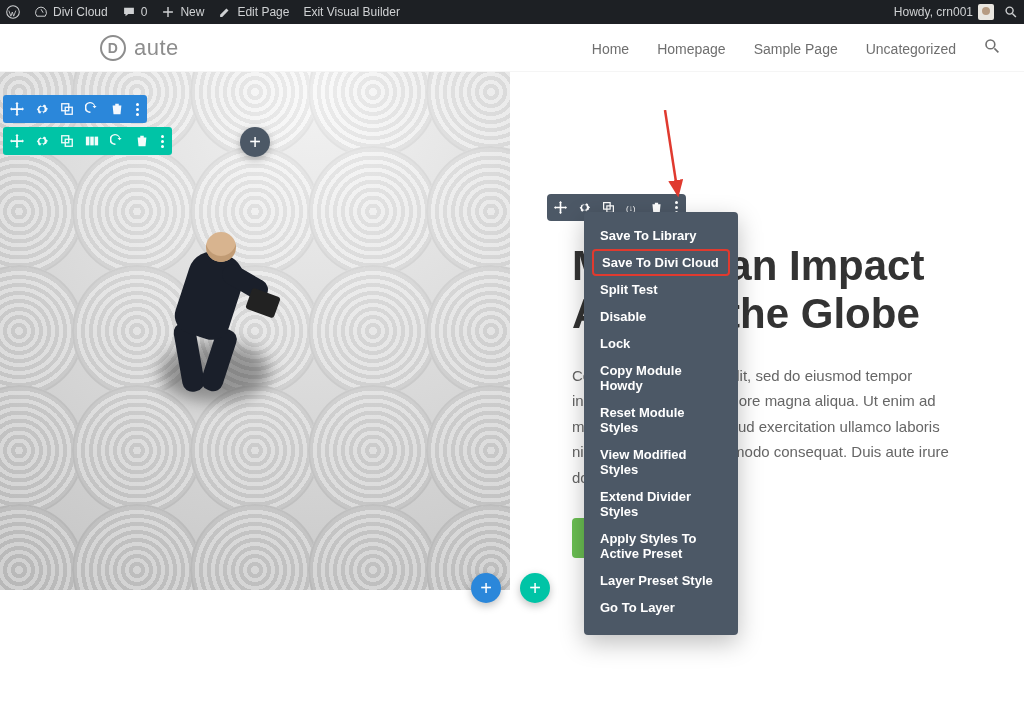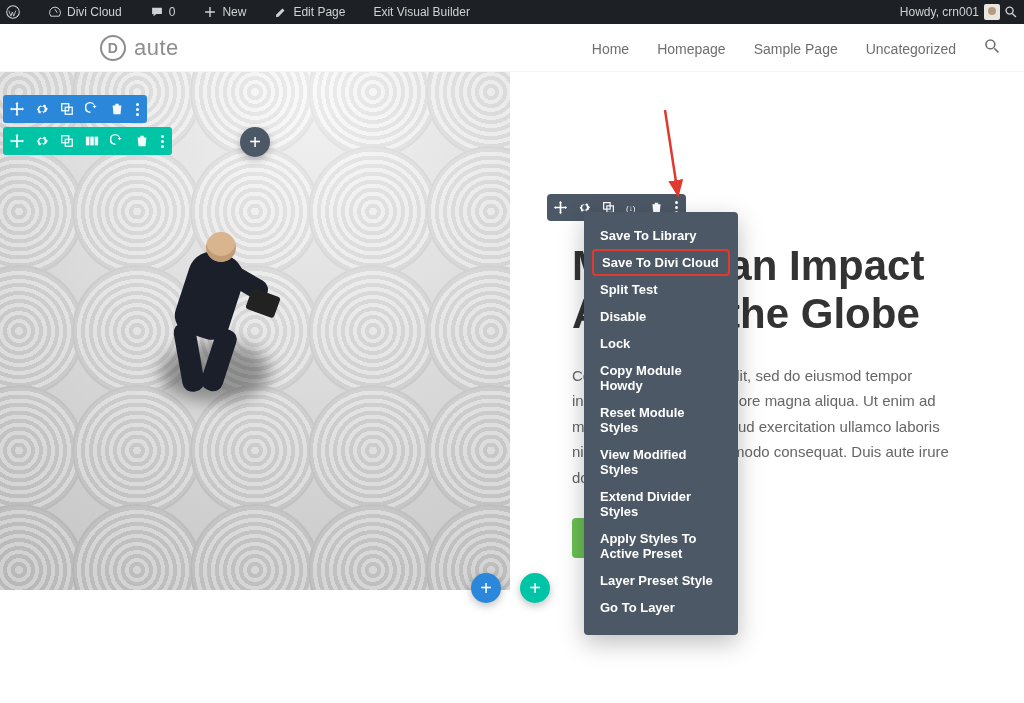--- a/index.html
+++ b/index.html
@@ -1,20 +1,20 @@
 <!DOCTYPE html>
 <html><head>
 <meta charset="utf-8">
 <style>
   * { box-sizing: border-box; margin: 0; padding: 0; }
   body { width: 1024px; height: 703px; font-family: -apple-system, "Helvetica Neue", Arial, sans-serif; background: #fff; overflow: hidden; position: relative; }
   
   .wp-bar { height: 24px; background: #1d2024; color: #cfd1d3; display: flex; align-items: center; font-size: 12px; padding: 0 6px; }
-  .wp-bar .left, .wp-bar .right { display: flex; align-items: center; gap: 28px; }
-  .wp-bar .right { margin-left: auto; gap: 4px; }
+  .wp-bar .left, .wp-bar .right { display: flex; align-items: center; gap: 14px; }
+  .wp-bar .right { margin-left: auto; gap: 10px; }
   .wp-item { display: flex; align-items: center; gap: 5px; cursor: pointer; }
   .wp-icon { width: 14px; height: 14px; display: inline-flex; align-items: center; justify-content: center; }
   .wp-icon svg { width: 14px; height: 14px; fill: #cfd1d3; }
   .avatar { width: 16px; height: 16px; background: #e9e6e0; border-radius: 2px; display:inline-block; position:relative;}
   .avatar::after{content:"";position:absolute;inset:3px 4px 5px 4px;border-radius:50%;background:#b69b82;}
   
   .site-header { height: 48px; display: flex; align-items: center; padding: 0 24px 0 100px; border-bottom: 1px solid rgba(0,0,0,0.04);}
   .logo { display: flex; align-items: center; gap: 8px; color: #8d8d8d; font-size: 22px; letter-spacing: .5px; }
   .logo-circle { width: 26px; height: 26px; border: 2px solid #8d8d8d; border-radius: 50%; display:flex;align-items:center;justify-content:center;font-size:14px;font-weight:600;color:#8d8d8d;}
   .main-nav { margin-left: auto; display: flex; align-items: flex-end; gap: 28px; font-size: 14px; color: #6f6f6f; }

